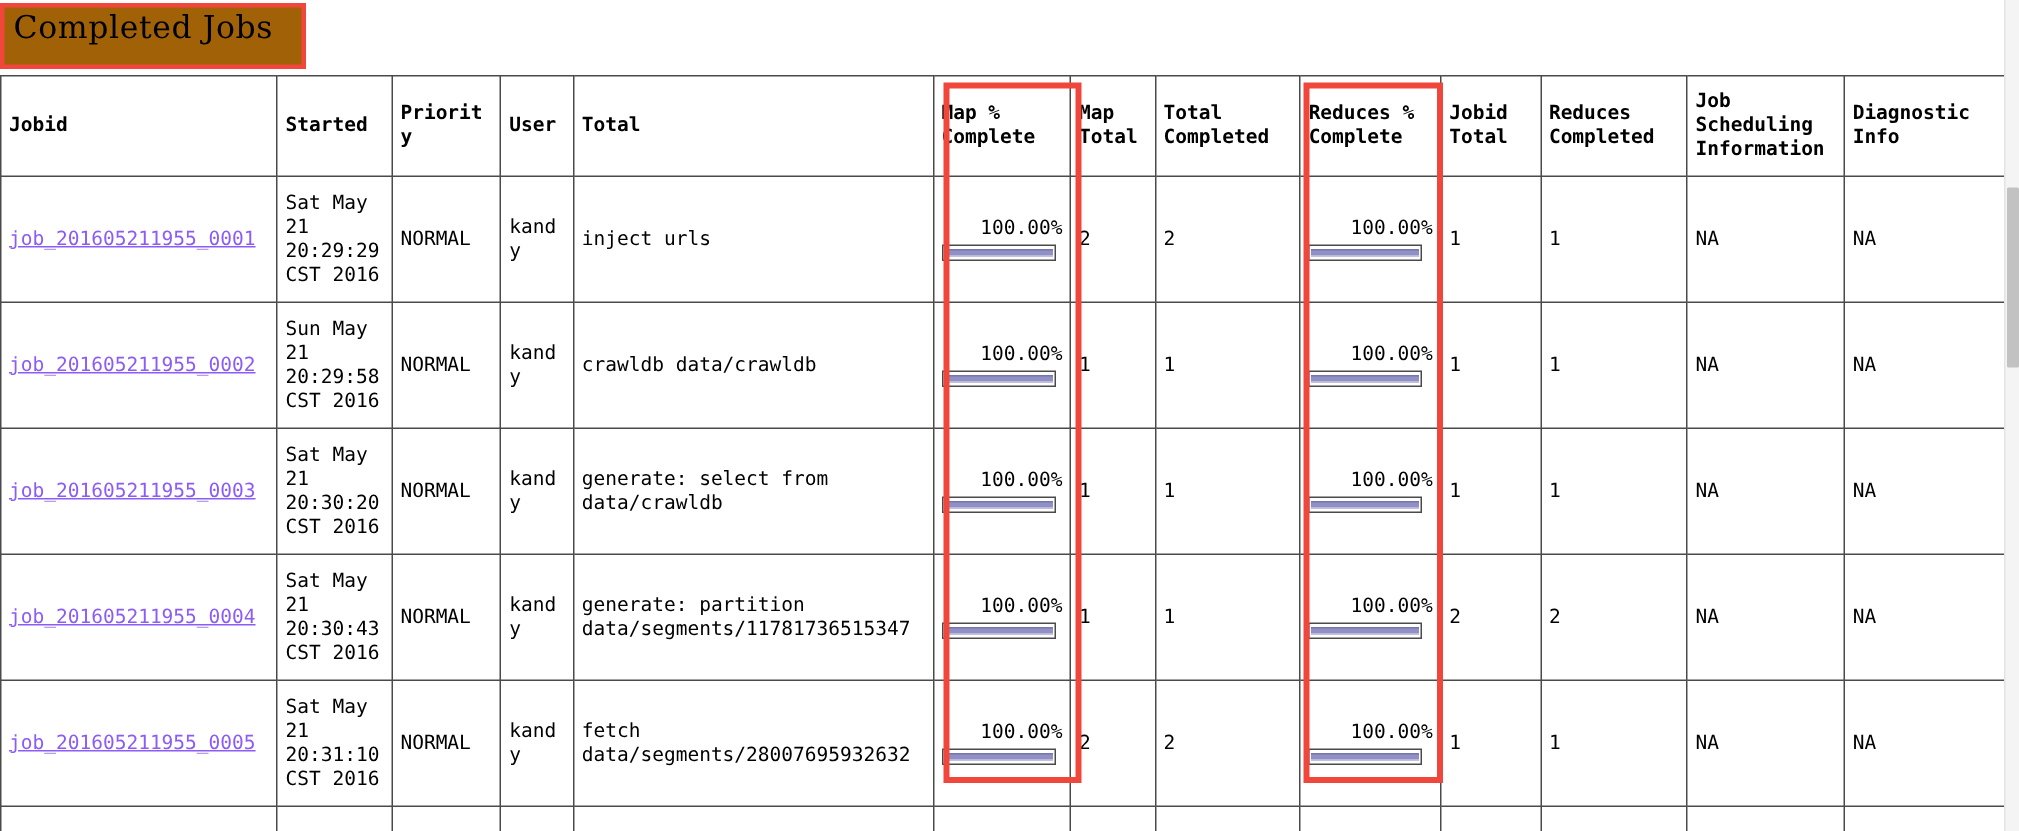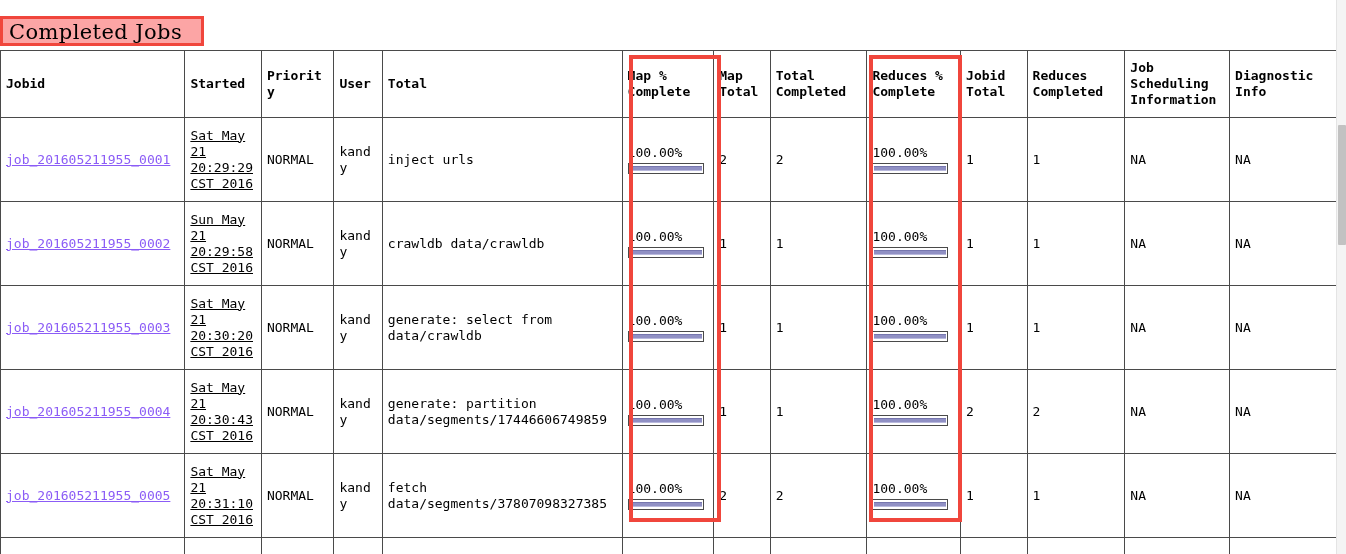--- a/index.html
+++ b/index.html
@@ -12,26 +12,26 @@
     height: 554px;
     overflow: hidden;
     font-family: "DejaVu Sans Mono", "Liberation Mono", monospace;
     position: relative;
   }
 
   
   #title-wrap {
     position: absolute;
     left: 0px;
-    top: 16px;
+    top: 2px;
     width: 204px;
-    height: 30px;
+    height: 44px;
     border: 3px solid #f0463c;
     box-sizing: border-box;
-    background: #fca5a5;
+    background: #a16207;
   }
   #title-text {
     position: absolute;
     left: 6px;
     top: 1px;
     font-size: 21px;
     line-height: 24px;
     color: #000000;
     white-space: nowrap;
     letter-spacing: 0.4px;
@@ -74,37 +74,38 @@
   .col-name    { width: 238px; }
   .col-mappct  { width:  91px; }
   .col-maptot  { width:  56px; }
   .col-mapdone { width:  96px; }
   .col-redpct  { width:  93px; }
   .col-redtot  { width:  66px; }
   .col-reddone { width:  97px; }
   .col-sched   { width: 104px; }
   .col-diag    { width: 106px; }
 
-  .cell-started { line-height: 17px; text-decoration: underline; }
+  .cell-started { line-height: 17px; }
   .cell-name    { line-height: 19px; }
 
   a.joblink {
     color: #8b5cf6;
     text-decoration: underline;
     font-size: 13px;
     white-space: nowrap;
   }
 
   
   .pct-label {
     display: block;
     font-size: 13px;
     line-height: 16px;
     margin-bottom: 2px;
     white-space: nowrap;
+    text-align: right;
   }
   .pbar-outer {
     width: 76px;
     height: 11px;
     border: 1px solid #4a4a4a;
     background: #ffffff;
     box-sizing: border-box;
     padding: 2px 1px;
   }
   .pbar-fill {
@@ -287,21 +288,21 @@
         <td>1</td>
         <td>1</td>
         <td>NA</td>
         <td>NA</td>
       </tr>
       <tr>
         <td><a class="joblink" href="#">job_201605211955_0004</a></td>
         <td class="cell-started">Sat May 21 20:30:43 CST 2016</td>
         <td>NORMAL</td>
         <td>kandy</td>
-        <td class="cell-name">generate: partition data/segments/17446606749859</td>
+        <td class="cell-name">generate: partition data/segments/11781736515347</td>
         <td>
           <span class="pct-label">100.00%</span>
           <div class="pbar-outer">
             <div class="pbar-fill" style="width: 100%; background: rgb(144, 144, 196);"></div>
           </div>
         </td>
         <td>1</td>
         <td>1</td>
         <td>
           <span class="pct-label">100.00%</span>
@@ -312,21 +313,21 @@
         <td>2</td>
         <td>2</td>
         <td>NA</td>
         <td>NA</td>
       </tr>
       <tr>
         <td><a class="joblink" href="#">job_201605211955_0005</a></td>
         <td class="cell-started">Sat May 21 20:31:10 CST 2016</td>
         <td>NORMAL</td>
         <td>kandy</td>
-        <td class="cell-name">fetch data/segments/37807098327385</td>
+        <td class="cell-name">fetch data/segments/28007695932632</td>
         <td>
           <span class="pct-label">100.00%</span>
           <div class="pbar-outer">
             <div class="pbar-fill" style="width: 100%; background: rgb(144, 144, 196);"></div>
           </div>
         </td>
         <td>2</td>
         <td>2</td>
         <td>
           <span class="pct-label">100.00%</span>

